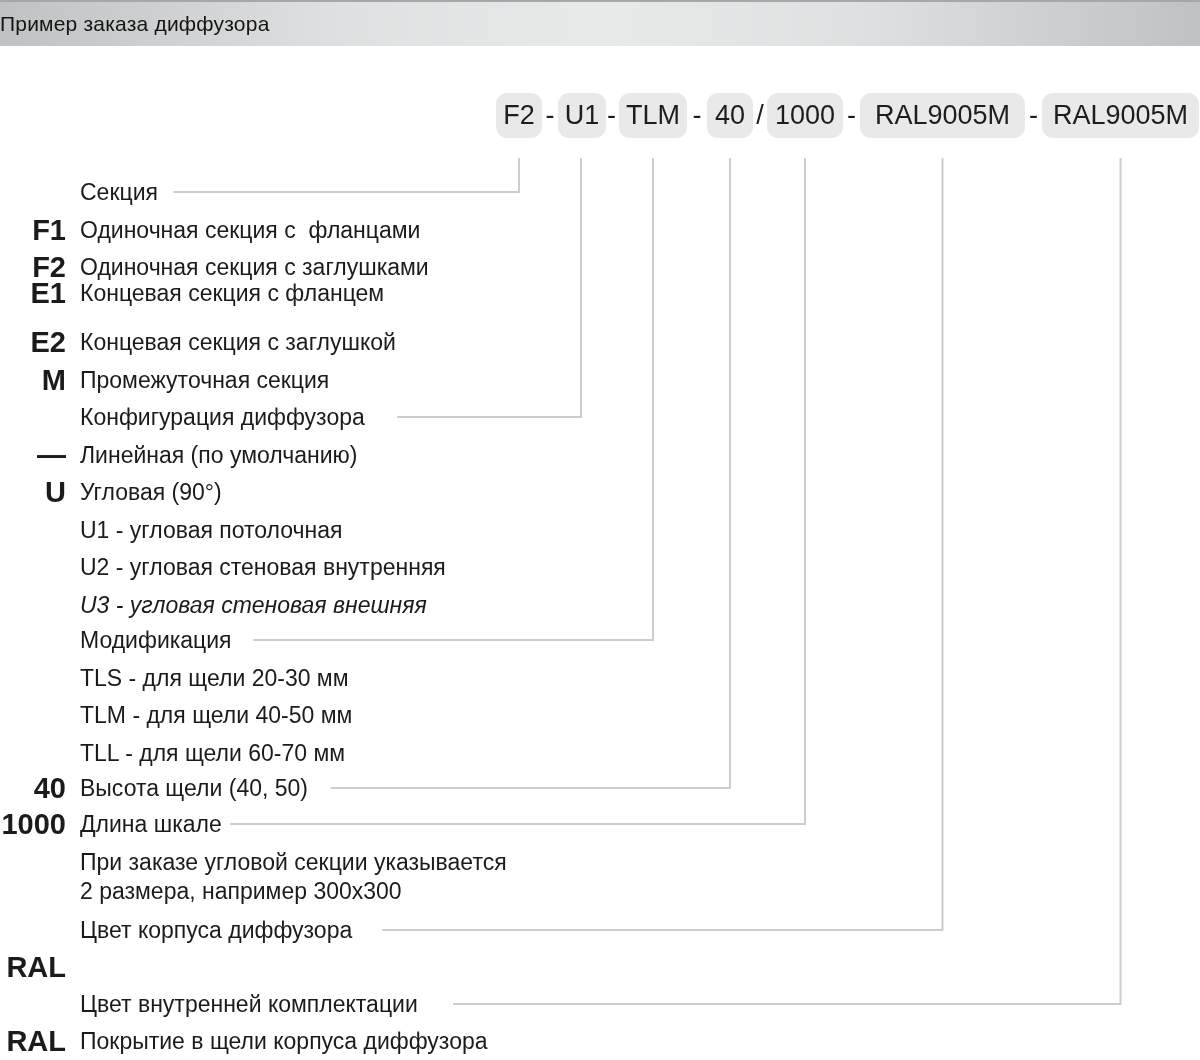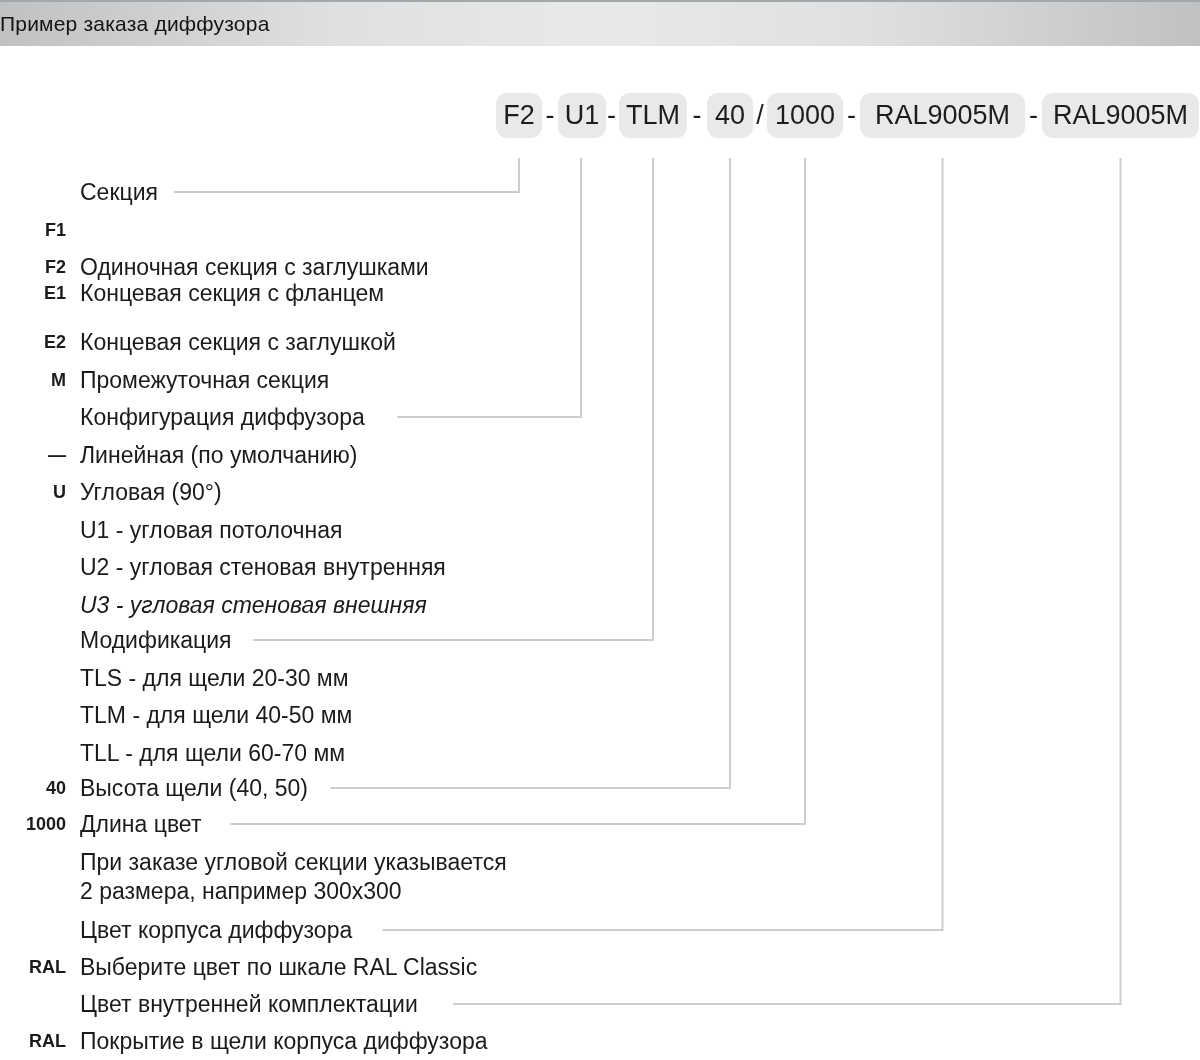--- a/index.html
+++ b/index.html
@@ -28,21 +28,21 @@
   }
   .sep{
     position:absolute;top:93px;height:45px;transform:translateX(-50%);
     display:flex;align-items:center;justify-content:center;
     font-size:27px;color:#1d1d1f;
   }
   
   .row{position:absolute;left:0;width:1200px;height:38px;}
   .code{
     position:absolute;left:0;top:0;width:66px;text-align:right;
-    font-weight:700;font-size:18px;line-height:38px;white-space:pre;
+    font-weight:700;font-size:29px;line-height:38px;white-space:pre;
   }
   .label{
     position:absolute;left:80px;top:0;font-size:23px;line-height:38px;white-space:pre;
   }
   .label.section{font-weight:400;}
   svg.connectors{position:absolute;top:0;left:0;pointer-events:none;}
 </style>
 </head>
 <body>
 
@@ -76,20 +76,21 @@
       <div class="sep" style="left: 851.5px;">-</div>
       <div class="sep" style="left: 1033.5px;">-</div>
     </div>
 
   <div id="legend">
       <div class="row" style="top: 173px;">
         <span class="label section">Секция</span>
       </div>
       <div class="row" style="top: 210.5px;">
         <span class="code">F1</span>
+        <span class="label option">Одиночная секция с  фланцами</span>
       </div>
       <div class="row" style="top: 248px;">
         <span class="code">F2</span>
         <span class="label option">Одиночная секция с заглушками</span>
       </div>
       <div class="row" style="top: 274px; padding-left: 28px;">
         <span class="code">E1</span>
         <span class="label option">Концевая секция с фланцем</span>
       </div>
       <div class="row" style="top: 323px;">
@@ -131,34 +132,33 @@
       </div>
       <div class="row" style="top: 733.5px;">
         <span class="label option">TLL - для щели 60-70 мм</span>
       </div>
       <div class="row" style="top: 769px;">
         <span class="code">40</span>
         <span class="label section">Высота щели (40, 50)</span>
       </div>
       <div class="row" style="top: 805px;">
         <span class="code">1000</span>
-        <span class="label section">Длина цвет</span>
+        <span class="label section">Длина шкале</span>
       </div>
       <div class="row" style="top: 843px;">
         <span class="label note">При заказе угловой секции указывается</span>
       </div>
       <div class="row" style="top: 872px;">
         <span class="label note">2 размера, например 300x300</span>
       </div>
       <div class="row" style="top: 911px;">
         <span class="label section">Цвет корпуса диффузора</span>
       </div>
       <div class="row" style="top: 948px;">
         <span class="code">RAL</span>
-        <span class="label option">Выберите цвет по шкале RAL Classic</span>
       </div>
       <div class="row" style="top: 985px;">
         <span class="label section">Цвет внутренней комплектации</span>
       </div>
       <div class="row" style="top: 1022px;">
         <span class="code">RAL</span>
         <span class="label option">Покрытие в щели корпуса диффузора</span>
       </div>
     </div>
 </div>

